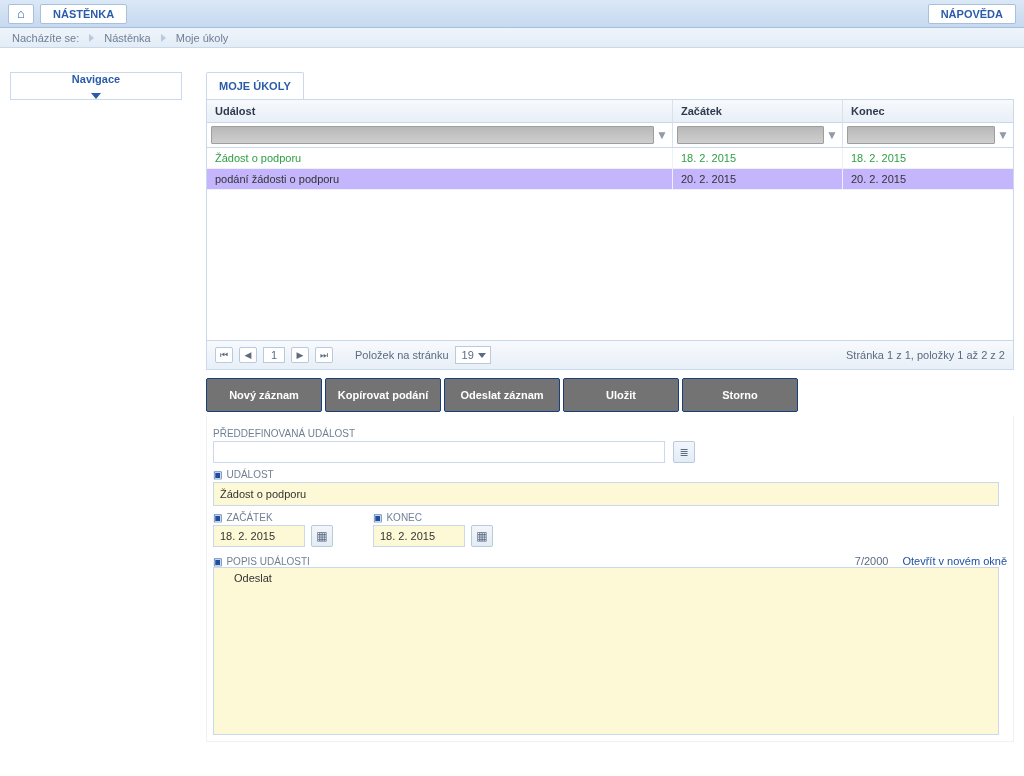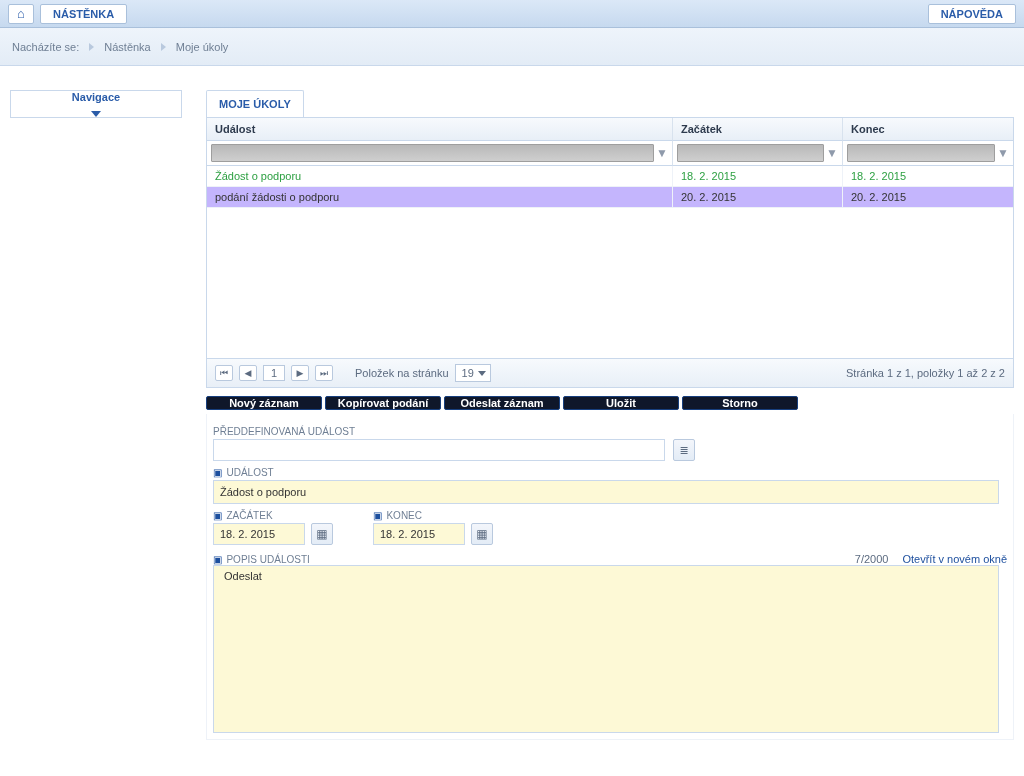--- a/index.html
+++ b/index.html
@@ -19,21 +19,21 @@
     color: #2a5ca9; font-size: 13px;
   }
   .btn-top {
     height: 20px; padding: 0 12px; background: #fff; border: 1px solid #a9c0db; border-radius: 2px;
     display: flex; align-items: center; color: #2a5ca9; font-weight: bold;
   }
   .topbar .spacer { flex: 1; }
 
   
   .breadcrumb {
-    height: 38px;
+    height: 20px;
     background: linear-gradient(#eef4fb, #e3ecf6);
     border-bottom: 1px solid #c9d8eb;
     display: flex; align-items: center; padding: 0 12px;
     color: #6f7f94; gap: 6px;
   }
   .breadcrumb .crumb { color: #6f7f94; }
   .breadcrumb .sep::after {
     content: ""; display: inline-block; width: 0; height: 0;
     border-top: 4px solid transparent; border-bottom: 4px solid transparent;
     border-left: 5px solid #b9c9de; margin: 0 4px;
@@ -98,21 +98,21 @@
     display: flex; align-items: center;
   }
   .pg-select::after {
     content: ""; position: absolute; right: 4px; top: 6px;
     border-left: 4px solid transparent; border-right: 4px solid transparent; border-top: 5px solid #5c6b80;
   }
   .pager-spacer { flex: 1; }
 
   .action-row { display: flex; gap: 3px; padding: 8px 0 4px 0; }
   .blue-btn {
-    flex: none; width: 116px; height: 14px; background: #0f172a; color: #fff; border: 1px solid #173f7e;
+    flex: none; width: 116px; height: 34px; background: #737373; color: #fff; border: 1px solid #173f7e;
     display: flex; align-items: center; justify-content: center; font-weight: bold; border-radius: 2px;
   }
 
   .form { padding: 6px; border: 1px solid #eef2f8; border-top: none; }
   .form-label { font-size: 10px; color: #6f7f94; margin: 6px 0 2px 0; display: flex; align-items: center; gap: 4px; }
   .req { color: #1d4f9e; font-size: 10px; }
 
   .row-inline { display: flex; align-items: center; gap: 8px; }
   .text-input {
     height: 22px; border: 1px solid #c9d8eb; background: #fff; padding: 0 6px;
@@ -133,21 +133,21 @@
     width: 22px; height: 22px; border: 1px solid #b9c9de; background: linear-gradient(#f3f6fb,#e3ecf6);
     border-radius: 2px; display:flex; align-items:center; justify-content:center; color:#5c6b80; font-size:12px;
   }
 
   .desc-head { display: flex; align-items: center; margin-top: 8px; }
   .desc-head .spacer { flex: 1; }
   .counter { color: #5c6b80; }
   .link { color: #1d4f9e; margin-left: 14px; }
 
   .textarea {
-    width: 786px; height: 168px; border: 1px solid #c9d8eb; padding: 4px 10px;
+    width: 786px; height: 168px; border: 1px solid #c9d8eb; padding: 4px 20px;
   }
 
   
   .dates { display: flex; gap: 40px; align-items: flex-end; }
   .date-block { display: flex; flex-direction: column; }
   .date-pair { display:flex; gap:6px; align-items:center; }
 </style>
 </head>
 <body>
 

